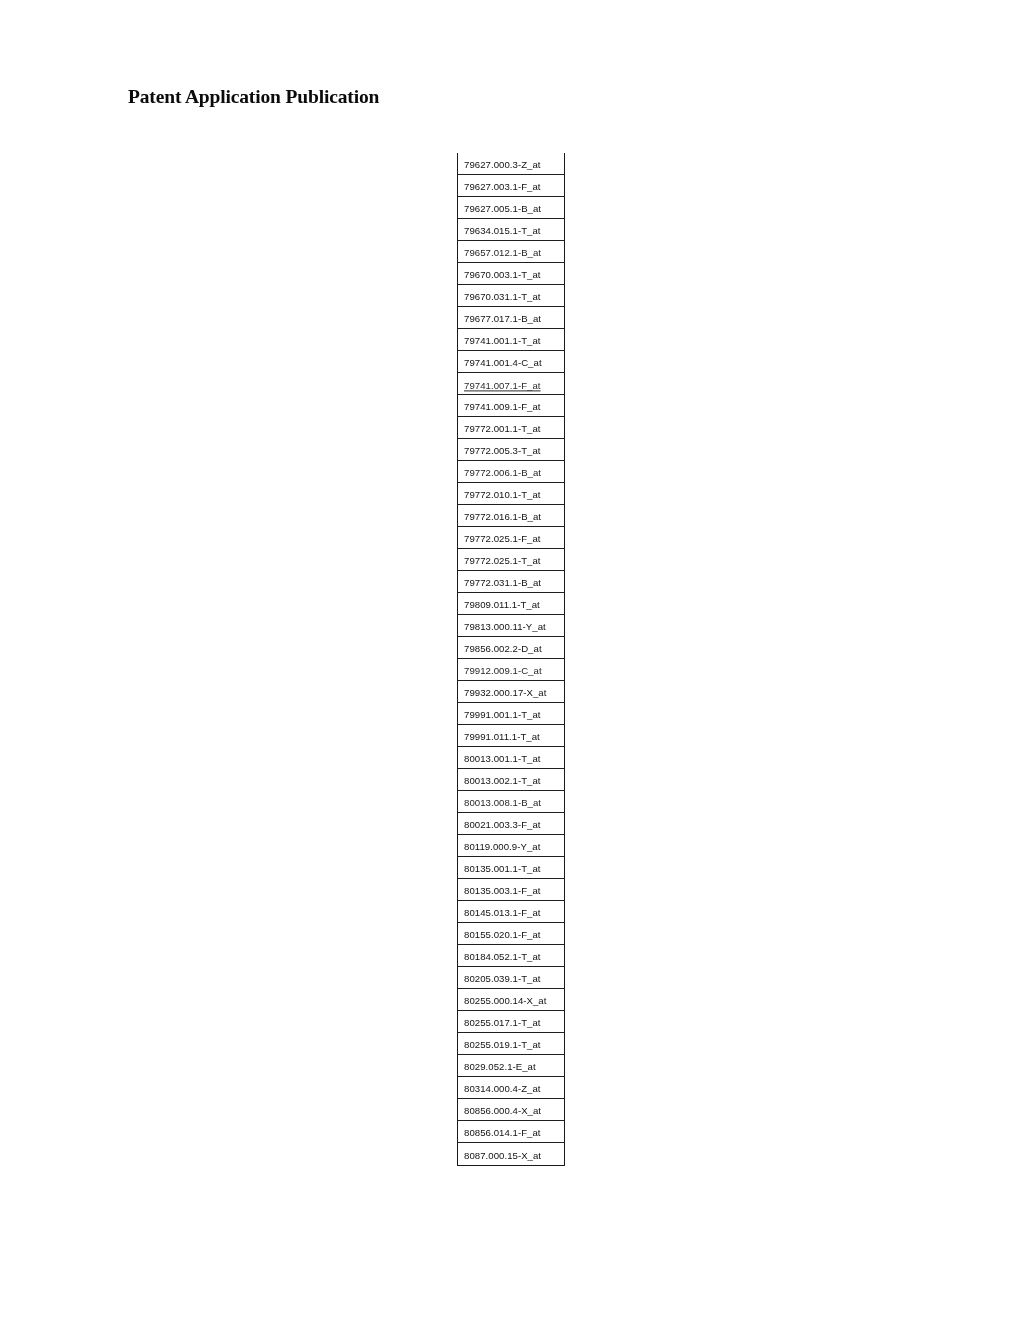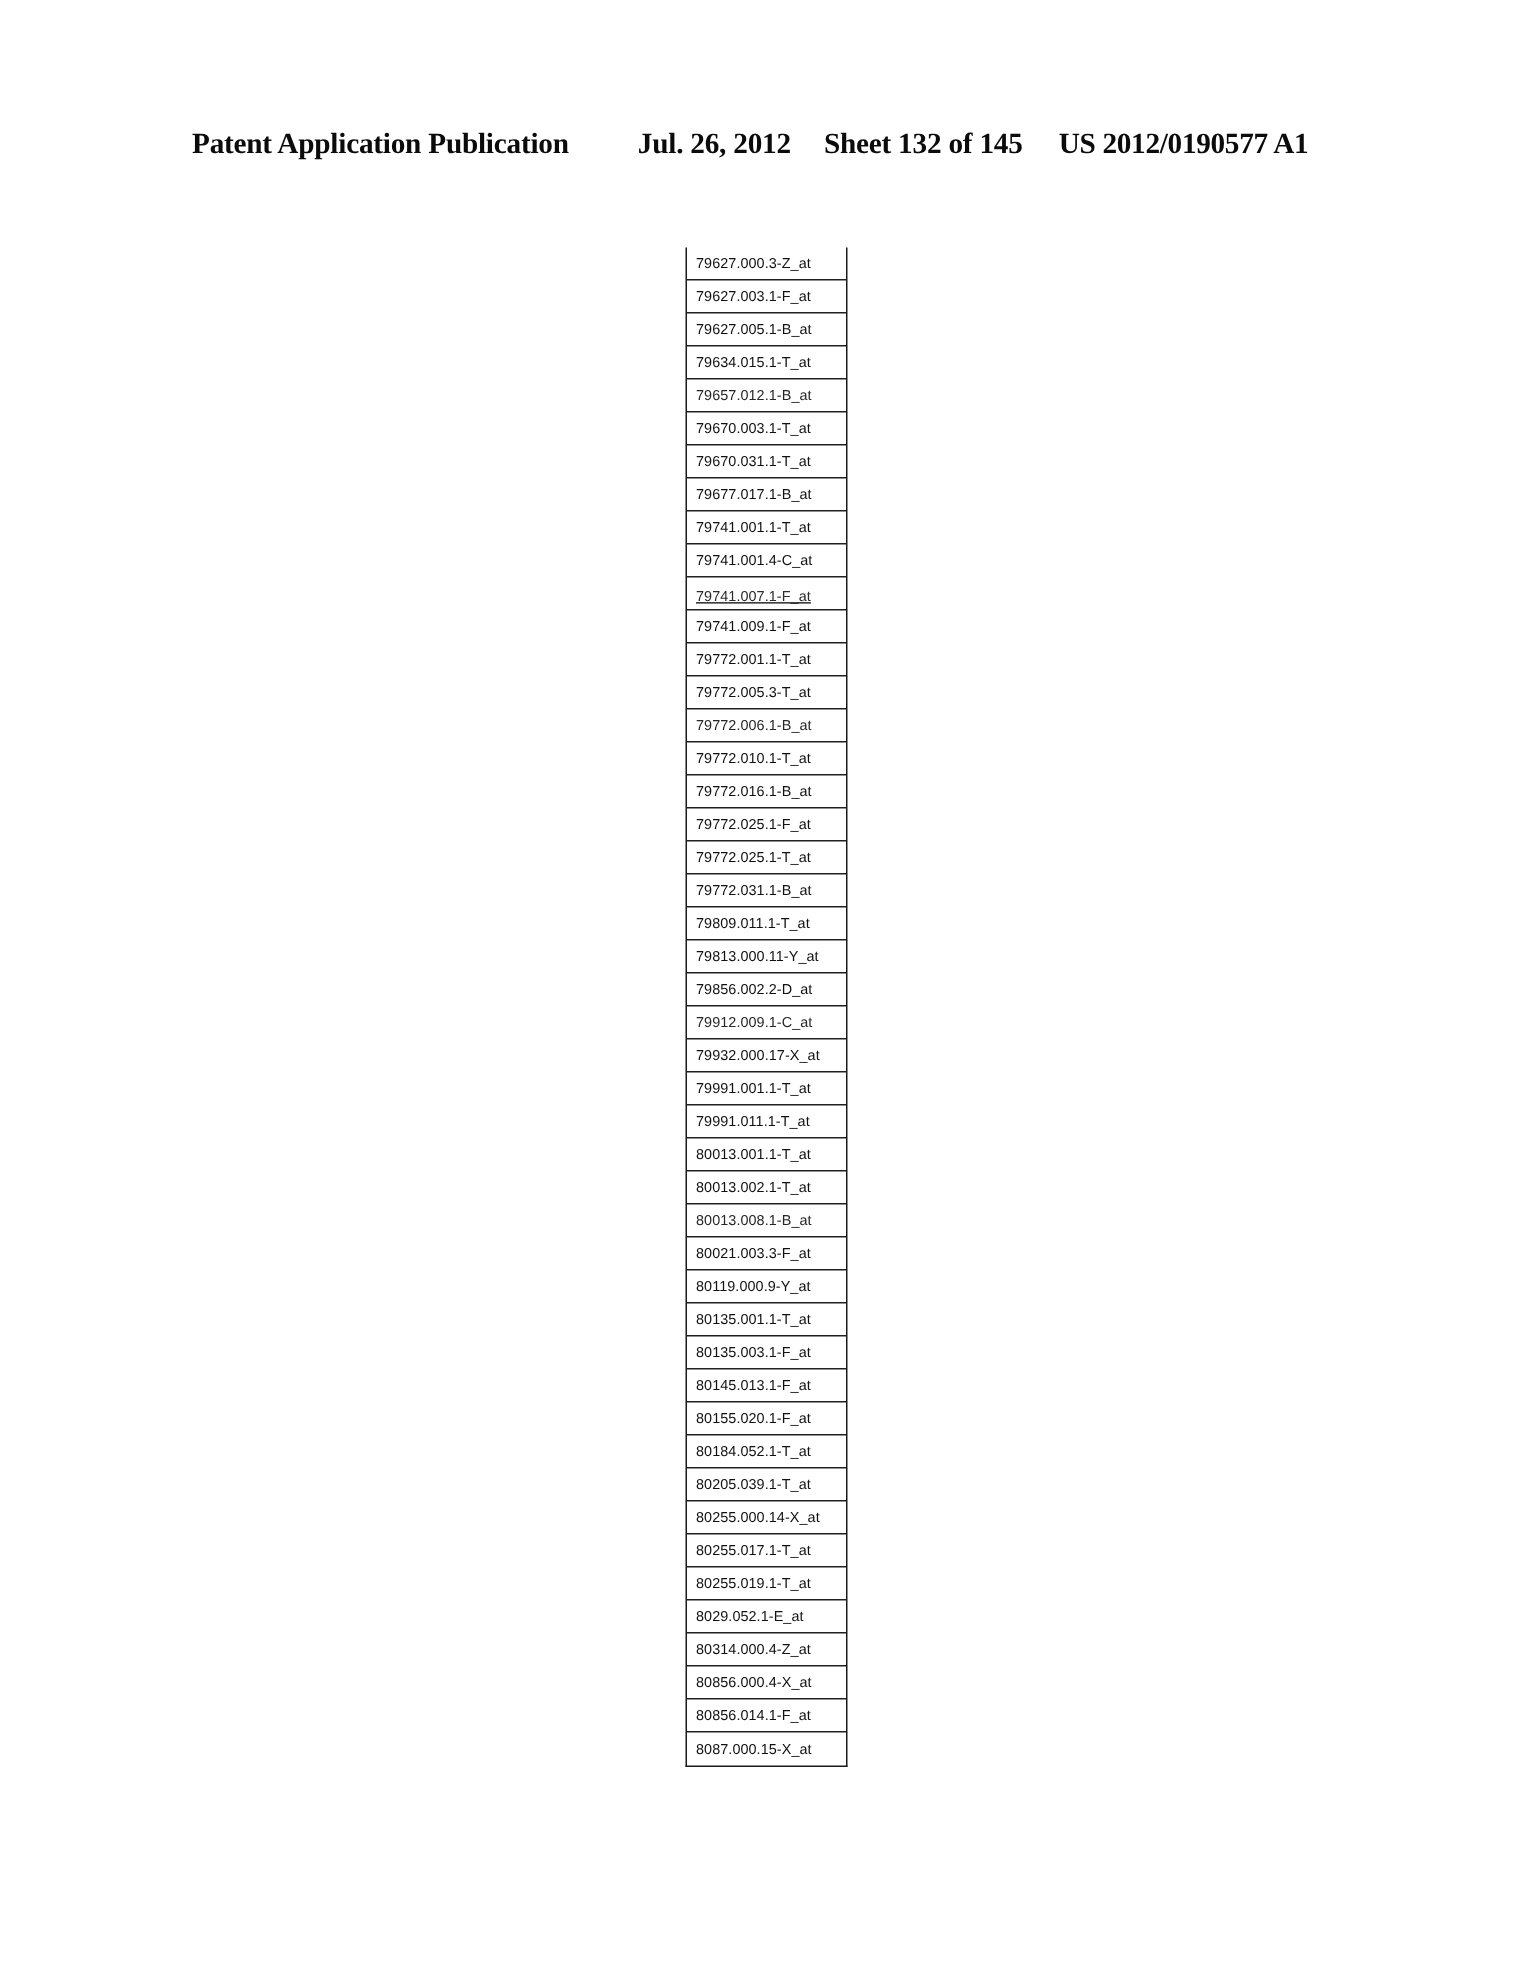--- a/index.html
+++ b/index.html
@@ -50,21 +50,21 @@
     display: flex;
     align-items: baseline;
   }
   .hdr-date     { margin-right: 22px; }
   .hdr-sheet    { margin-right: 24px; }
   .hdr-pubno    { letter-spacing: -0.2px; }
 
   
   .id-table {
     position: absolute;
-    top: 165px;
+    top: 153px;
     left: 457px;
     width: 108px;
     border-left: 1.6px solid #1a1a1a;
     border-right: 1.6px solid #1a1a1a;
     border-bottom: 1.6px solid #1a1a1a;
     box-sizing: border-box;
     background: #ffffff;
   }
   .id-row {
     height: 22px;
@@ -100,25 +100,20 @@
   
   .id-row.faint .id-text { color: #262626; }
 </style>
 </head>
 <body>
 
 <div class="page">
 
   <div class="page-header">
     <span class="hdr-title">Patent Application Publication</span>
-    <span class="hdr-right">
-      <span class="hdr-date">Jul. 26, 2012</span>
-      <span class="hdr-sheet">Sheet 132 of 145</span>
-      <span class="hdr-pubno">US 2012/0190577 A1</span>
-    </span>
   </div>
 
   <div class="id-table">
       <div class="id-row">
         <span class="id-text">79627.000.3-Z_at</span>
       </div>
       <div class="id-row">
         <span class="id-text">79627.003.1-F_at</span>
       </div>
       <div class="id-row">

